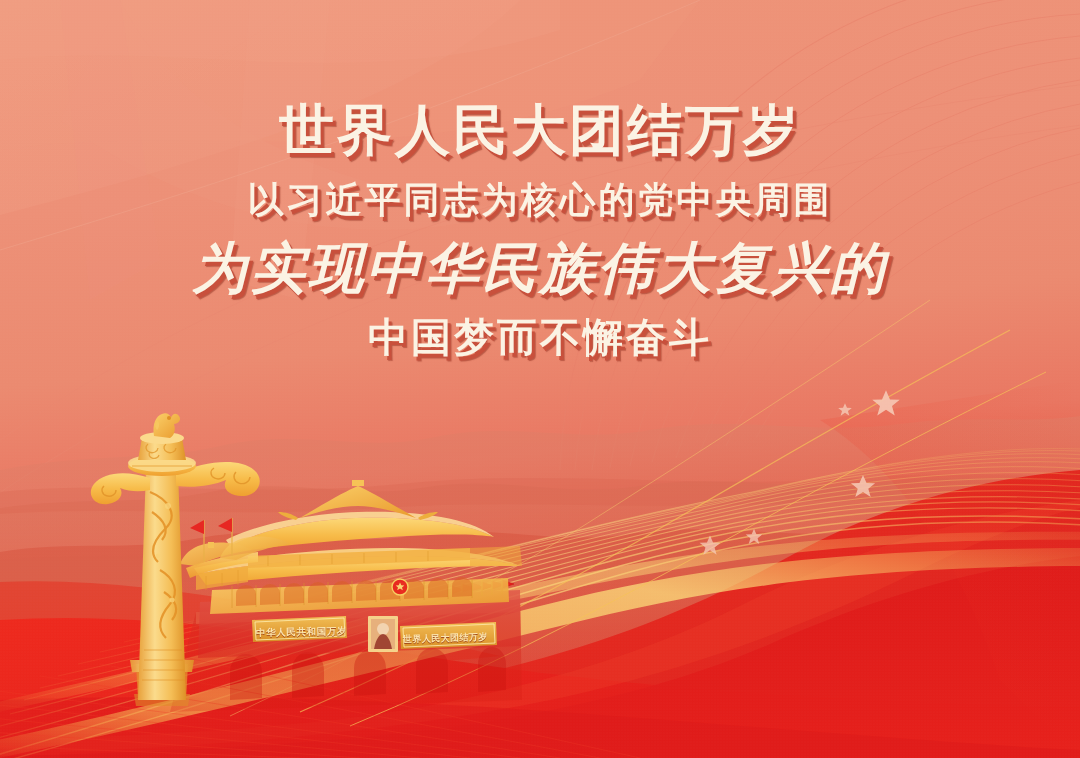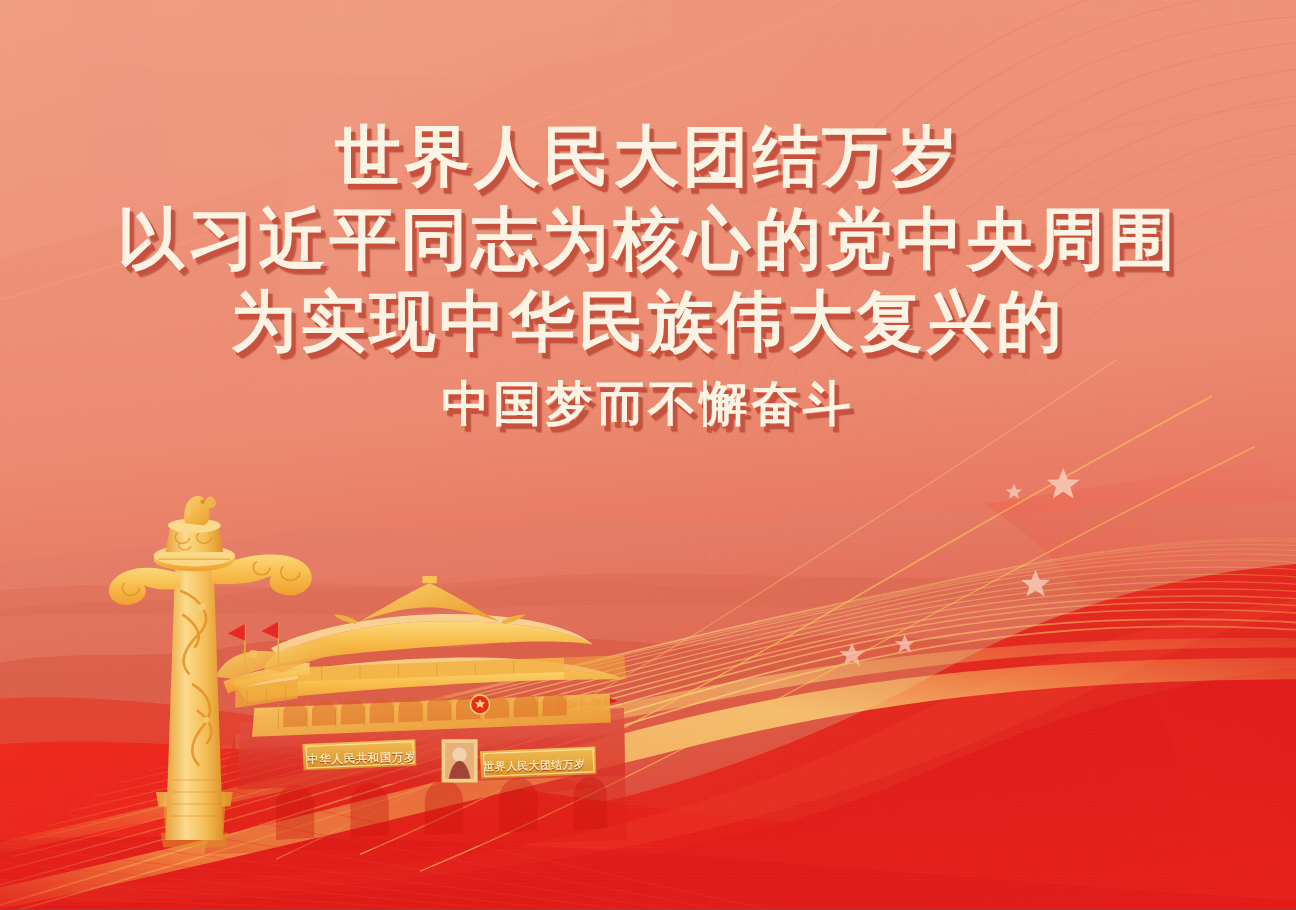--- a/index.html
+++ b/index.html
@@ -28,22 +28,22 @@
     font-weight:bold;
     font-size:56px;
     line-height:69px;
     letter-spacing:3px;
     white-space:nowrap;
     text-shadow:
        3px 4px 0 #C8503C,
        4px 5px 1px rgba(150,52,36,.55);
   }
   #headline .l1{font-size:55px;}
-  #headline .l2{font-size:56px;}
-  #headline .l3{font-size:55px;}
+  #headline .l2{font-size:36px;}
+  #headline .l3{font-size:55px;font-style:italic;}
   #headline .l4{font-size:40px;}
 
   
   .banner-text{
     position:absolute;
     color:#FBE6B0;
     font-weight:bold;
     white-space:nowrap;
     z-index:40;
     text-shadow:0 1px 0 rgba(120,20,10,.6);

